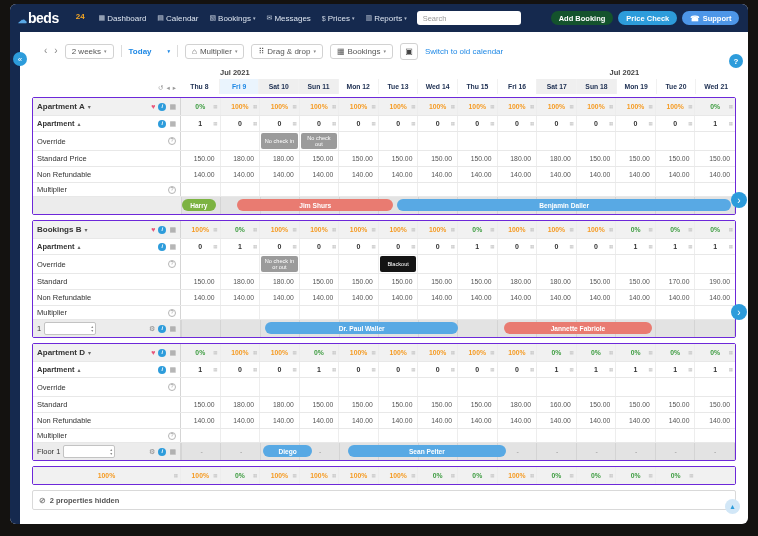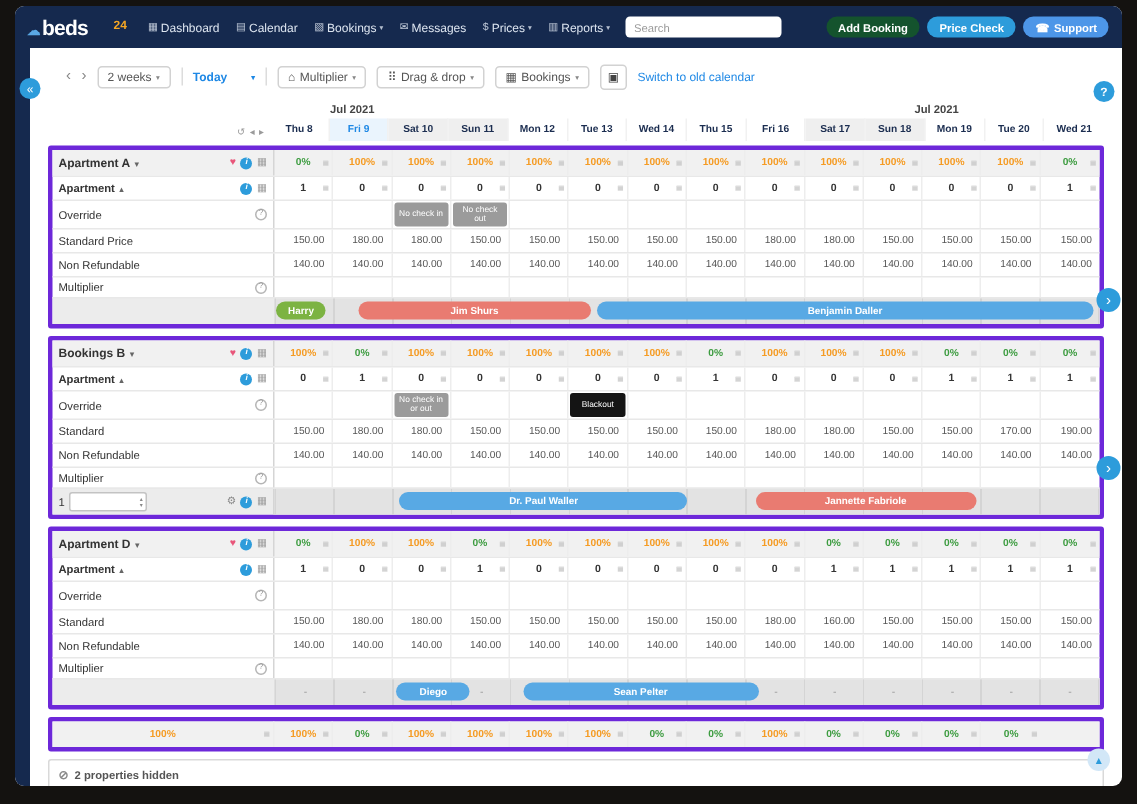--- a/index.html
+++ b/index.html
@@ -47,21 +47,21 @@
   .monthrow{height:14px;align-items:center;gap:40px;}
   .mlabel{font-size:7.5px;font-weight:bold;color:#444;justify-self:center;white-space:nowrap;}
   .dayrow{height:15px;margin-bottom:3px;}
   .dspacer{display:flex;align-items:flex-end;justify-content:flex-end;gap:3px;padding:0 4px 2px 0;
            color:#9a9a9a;font-size:6.5px;}
   .day-cell{display:flex;align-items:center;justify-content:center;font-size:6.8px;font-weight:bold;
             color:#1b2d50;border-right:1px solid #f1f1f1;cursor:pointer;}
   .day-cell.weekend{background:#efefef;}
   .day-cell.today{color:#1e88e5;background:#eaf4fd;}
 
-  .section{border:3px solid #6d28d9;border-radius:2px;margin-bottom:5px;background:#fff;}
+  .section{border:1px solid #6d28d9;border-radius:2px;margin-bottom:5px;background:#fff;}
   .grow+.grow{border-top:1px solid #e8e8e8;}
   .grow.header{height:17px;background:#f1f1f1;}
   .grow.count{height:15px;}
   .grow.override{height:18px;}
   .grow.price{height:15px;}
   .grow.empty{height:13px;}
   .grow.unit{height:17px;background:#ececec;}
 
   .lcell{display:flex;align-items:center;gap:3px;padding:0 4px;border-right:1px solid #d5d5d5;
          font-size:7.5px;color:#333;min-width:0;overflow:hidden;}
@@ -927,20 +927,35 @@
             <div class="cell c-empty"></div>
             <div class="cell c-empty"></div>
             <div class="cell c-empty"></div>
             <div class="cell c-empty"></div>
             <div class="cell c-empty"></div>
             <div class="cell c-empty"></div>
             <div class="cell c-empty"></div>
             <div class="cell c-empty"></div>
           </div>
           <div class="grow unit">
+            <div class="lcell">
+              <span class="ltext">Floor 1</span>
+              <span class="usel">
+                <span class="usel-t"></span>
+                <span class="spin">
+                  <span>▴</span>
+                  <span>▾</span>
+                </span>
+              </span>
+              <span class="lics">
+                <span class="ic ic-gear">⚙</span>
+                <span class="ic ic-info">i</span>
+                <span class="ic ic-cal">▦</span>
+              </span>
+            </div>
             <div class="ustrip">
               <div class="dashgrid">
                 <span class="dcell">-</span>
                 <span class="dcell">-</span>
                 <span class="dcell">-</span>
                 <span class="dcell">-</span>
                 <span class="dcell">-</span>
                 <span class="dcell">-</span>
                 <span class="dcell">-</span>
                 <span class="dcell">-</span>

